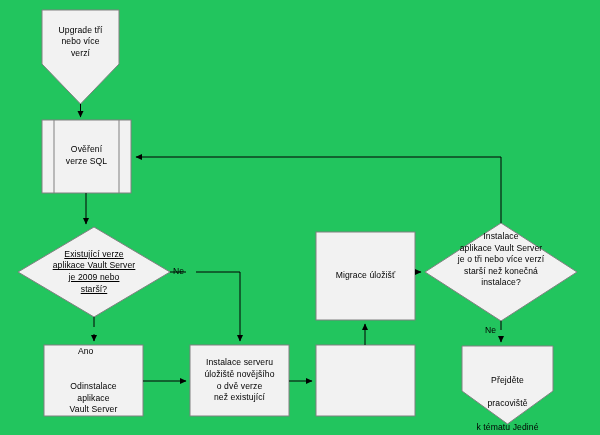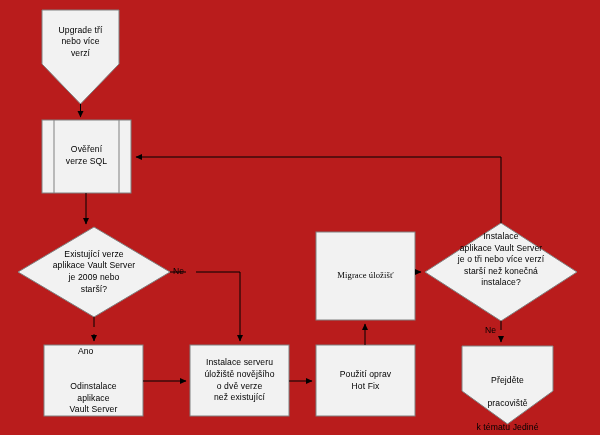--- a/index.html
+++ b/index.html
@@ -4,21 +4,21 @@
 <style>
   html, body {
     margin: 0;
     padding: 0;
     background: #ffffff;
   }
   #canvas {
     position: relative;
     width: 600px;
     height: 435px;
-    background: #b91c1c;
+    background: #22c55e;
     overflow: hidden;
     font-family: "Liberation Sans", sans-serif;
   }
   #svg-layer {
     position: absolute;
     left: 0; top: 0;
     width: 600px;
     height: 435px;
   }
   .node-label {
@@ -100,38 +100,36 @@
     <path d="M501,321 L501,330 M501,336 L501,342" fill="none" stroke="#000000" stroke-width="1" marker-end="url(#arrow)"></path>
   </svg>
 
   <div class="node-label" style="left:42px; top:14px; width:77px; height:56px;">Upgrade tří
 nebo více
 verzí</div>
 
   <div class="node-label" style="left:54px; top:120px; width:65px; height:72px;">Ověření
 verze SQL</div>
 
-  <div class="node-label" style="left:18px; top:228px; width:152px; height:88px;">Existující verze
+  <div class="node-label" style="left:18px; top:228px; width:152px; height:88px;text-decoration:underline;">Existující verze
 aplikace Vault Server
 je 2009 nebo
 starší?</div>
 
   <div class="node-label" style="left:44px; top:363px; width:99px; height:71px;">Odinstalace
 aplikace
 Vault Server</div>
 
   <div class="node-label" style="left:190px; top:345px; width:99px; height:71px;">Instalace serveru
 úložiště novějšího
 o dvě verze
 než existující</div>
 
-  <div class="node-label" style="left:316px; top:345px; width:99px; height:71px;">Použití oprav
-Hot Fix</div>
 
-  <div class="node-label" style="left:316px; top:232px; width:99px; height:88px;font-family:Liberation Serif, serif;">Migrace úložišť</div>
+  <div class="node-label" style="left:316px; top:232px; width:99px; height:88px;">Migrace úložišť</div>
 
   <div class="node-label" style="left:425px; top:212px; width:152px; height:96px;">Instalace
 aplikace Vault Server
 je o tři nebo více verzí
 starší než konečná
 instalace?</div>
 
   <div class="node-label" style="left:462px; top:350px; width:91px; height:44px; display:block;">
     <div style="padding-top:2px;">
       <div><span class="link-line">Přejděte</span></div>

